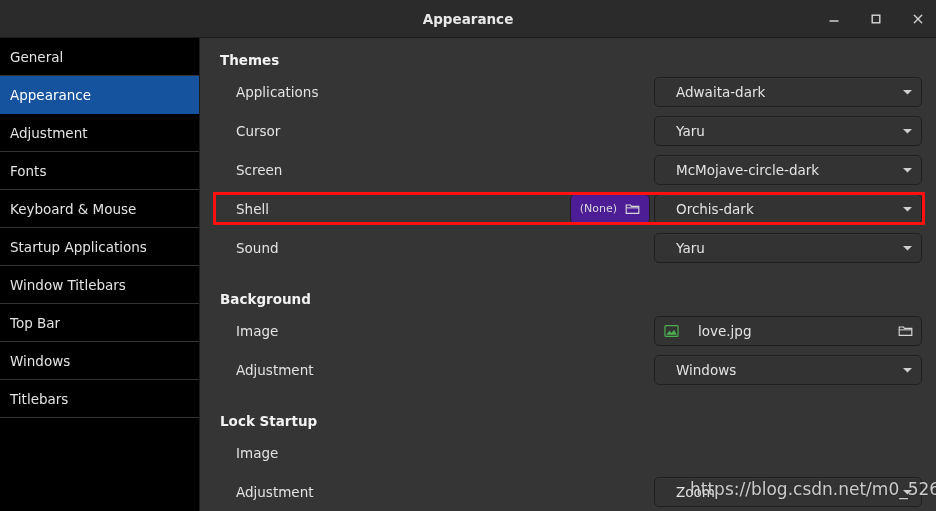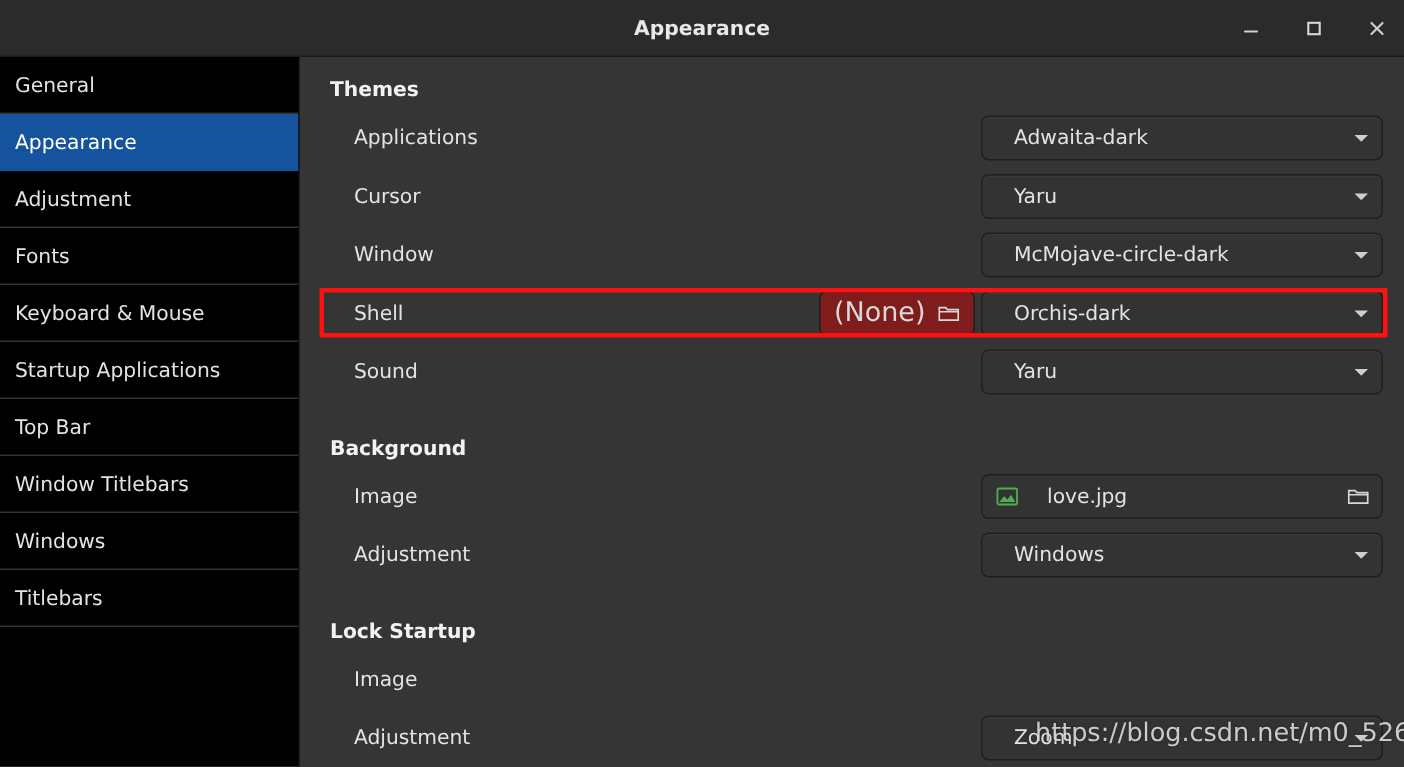--- a/index.html
+++ b/index.html
@@ -199,29 +199,29 @@
     gap: 19px;
   }
   .filebtn .fb-text {
     flex: 1;
     white-space: nowrap;
     overflow: hidden;
   }
 
   .smallbtn {
     height: 30px;
-    background: #7f1d1d;
+    background: #4c1d95;
     border: 1px solid #1f1f1f;
     border-radius: 5px;
     display: flex;
     align-items: center;
     gap: 8px;
     padding: 0 9px;
     color: #d8d8d8;
-    font-size: 18px;
+    font-size: 11px;
     cursor: pointer;
   }
 
   
   .annot-box {
     position: absolute;
     border: 3px solid #ff1111;
     pointer-events: none;
     border-radius: 1px;
   }
@@ -292,26 +292,26 @@
       <div class="side-item">
         <span>Fonts</span>
       </div>
       <div class="side-item">
         <span>Keyboard &amp; Mouse</span>
       </div>
       <div class="side-item">
         <span>Startup Applications</span>
       </div>
       <div class="side-item">
+        <span>Window Titlebars</span>
+      </div>
+      <div class="side-item">
         <span>Top Bar</span>
       </div>
       <div class="side-item">
-        <span>Window Titlebars</span>
-      </div>
-      <div class="side-item">
         <span>Windows</span>
       </div>
       <div class="side-item">
         <span>Titlebars</span>
       </div>
     </div>
 
     <div class="content">
 
       <div class="section-title first">Themes</div>
@@ -338,21 +338,21 @@
             <span class="arrow ico">
               <svg width="11" height="8" viewBox="0 0 11 8">
                   <path d="M1 2 L5.5 6.5 L10 2 Z" fill="#cfcfcf"></path>
                 </svg>
             </span>
           </div>
         </div>
       </div>
 
       <div class="row">
-        <div class="row-label">Window</div>
+        <div class="row-label">Screen</div>
         <div class="row-ctl">
           <div class="combo">
             <span class="combo-text">McMojave-circle-dark</span>
             <span class="arrow ico">
               <svg width="11" height="8" viewBox="0 0 11 8">
                   <path d="M1 2 L5.5 6.5 L10 2 Z" fill="#cfcfcf"></path>
                 </svg>
             </span>
           </div>
         </div>

